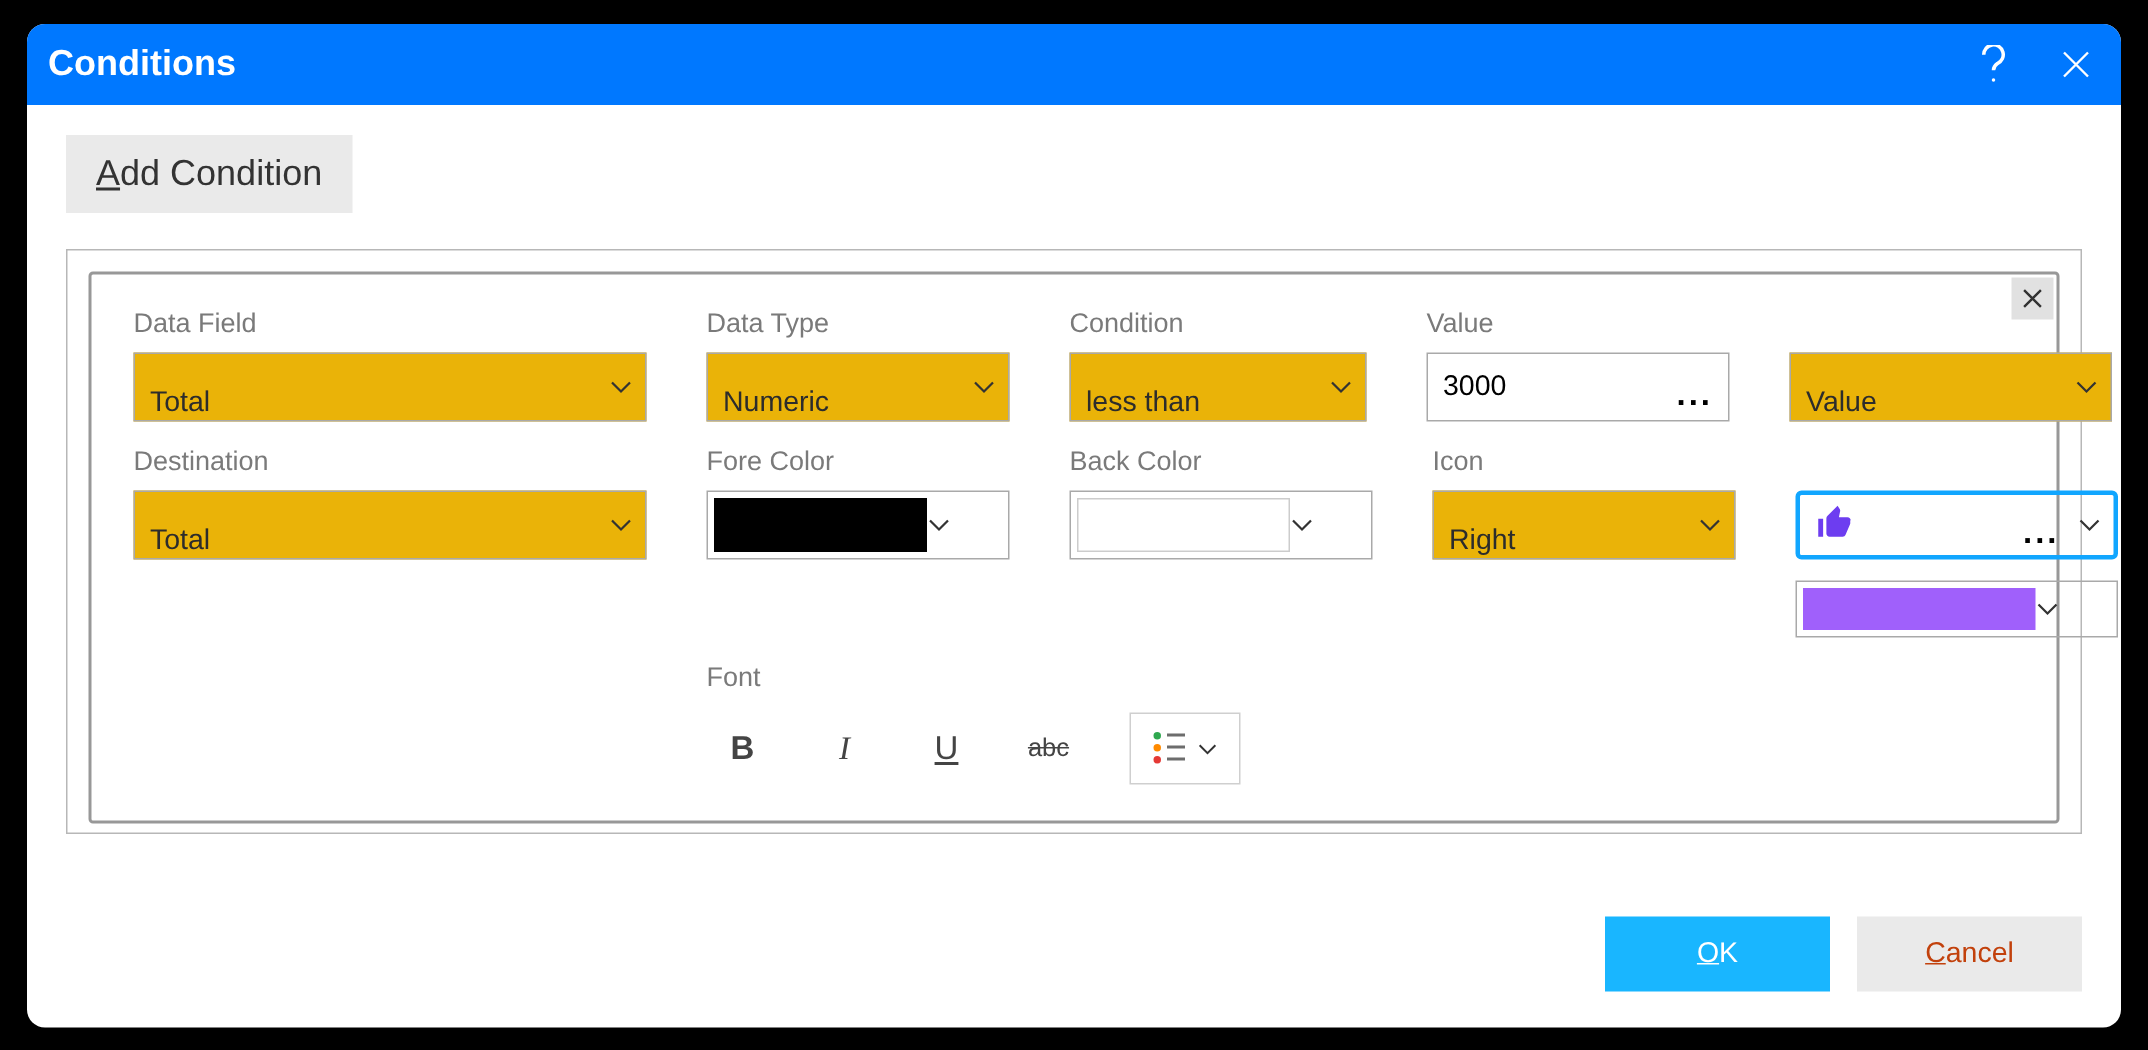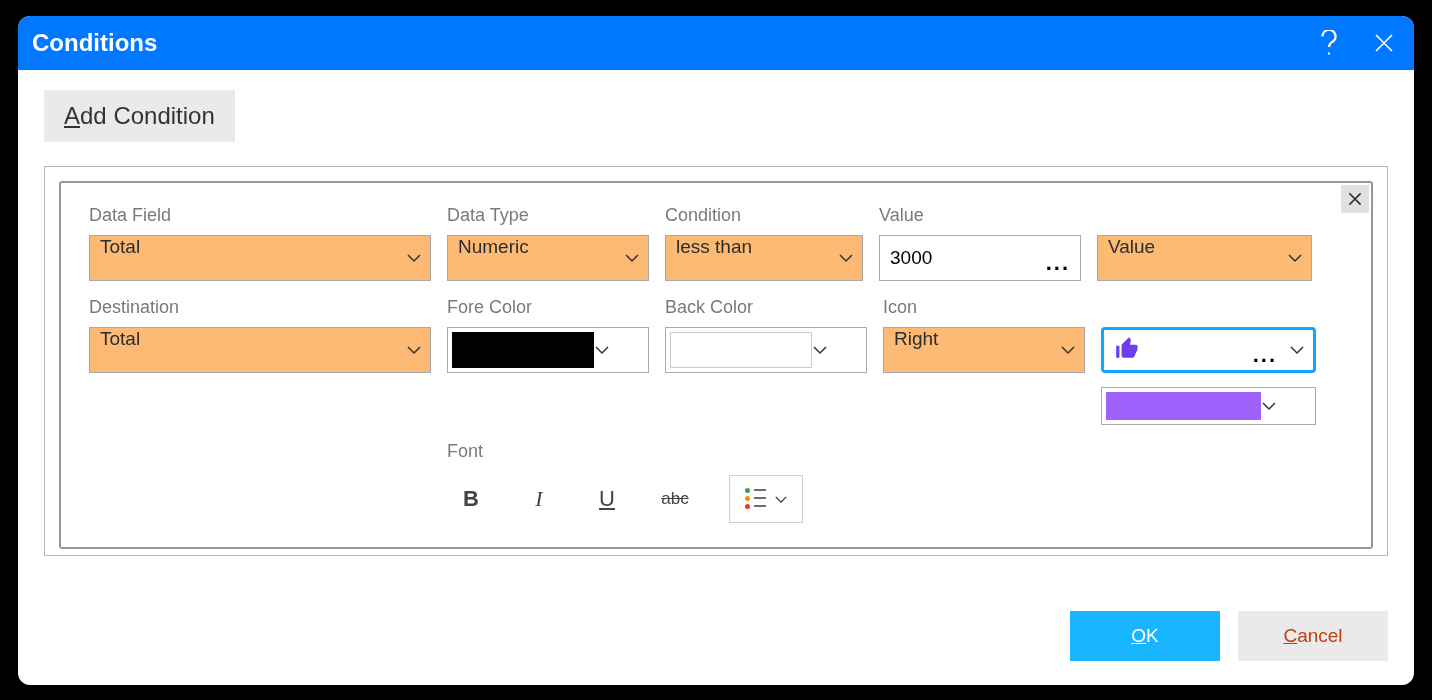--- a/index.html
+++ b/index.html
@@ -94,39 +94,39 @@
     background: #e1e1e1;
     display: flex;
     align-items: center;
     justify-content: center;
     font-size: 18px;
     cursor: pointer;
   }
 
   .row {
     display: flex;
-    gap: 16px;
+    gap: 40px;
     margin-bottom: 16px;
   }
   .col { display: flex; flex-direction: column; }
   .lbl {
     color: #7a7a7a;
     font-size: 18px;
     margin-bottom: 6px;
     height: 24px;
   }
 
   
   .sel, .combo {
     border: 1px solid #a9a9a9;
     height: 46px;
     display: flex;
-    align-items: flex-start;
-    position: relative;
-    background: #fdba74;
+    align-items: flex-end;
+    position: relative;
+    background: #eab308;
     padding: 0 38px 0 10px;
     font-size: 19px;
     color: #2c2c2c;
   }
   .sel .chev, .combo .chev {
     position: absolute;
     right: 8px;
     top: 50%;
     transform: translateY(-50%);
     display: flex;

